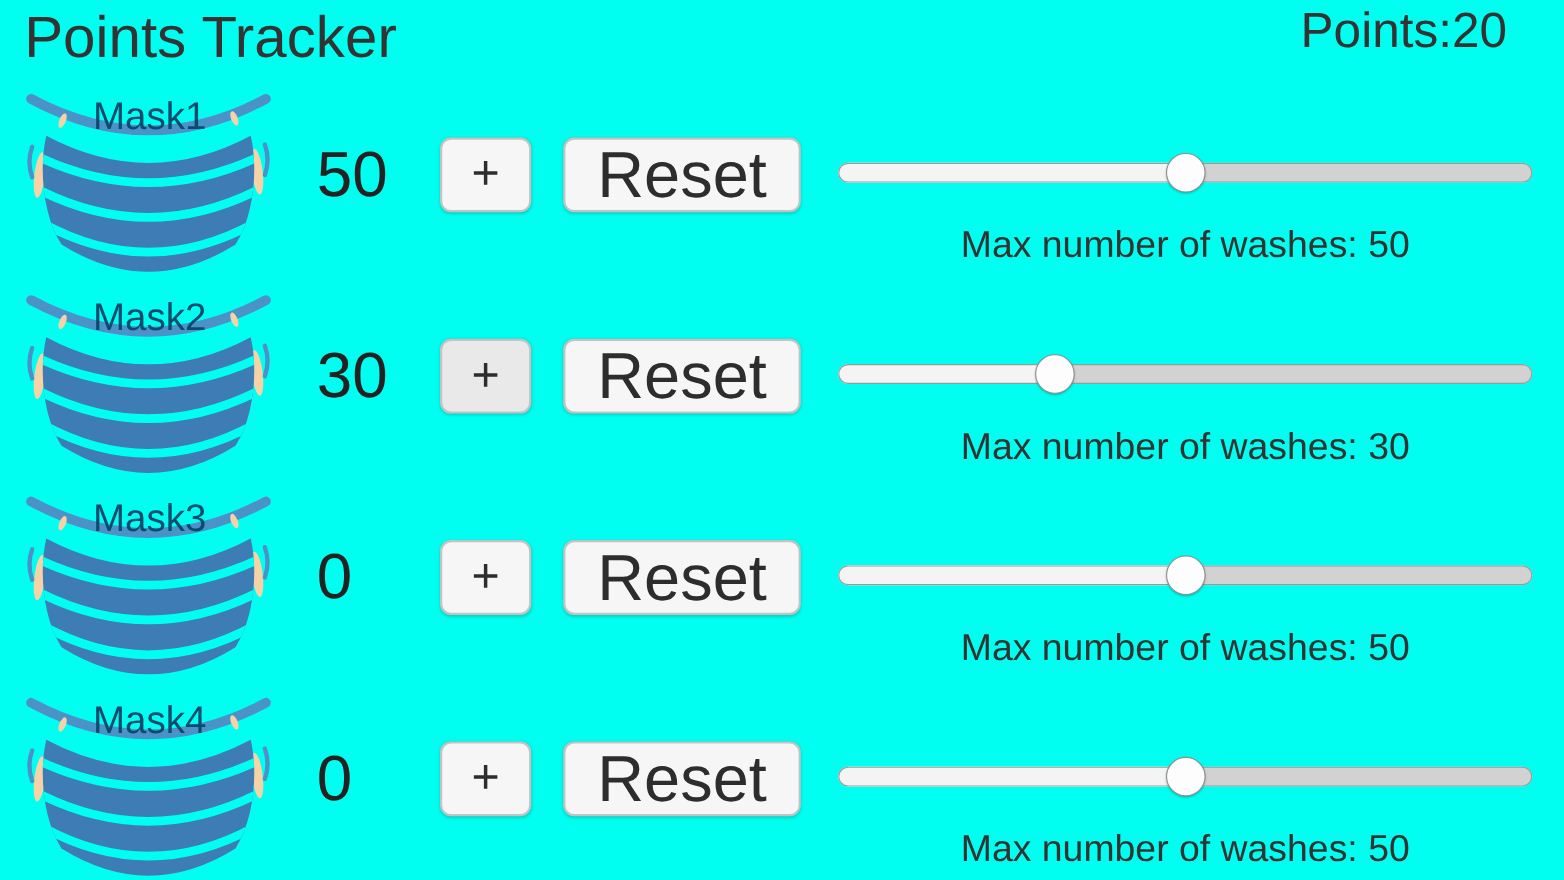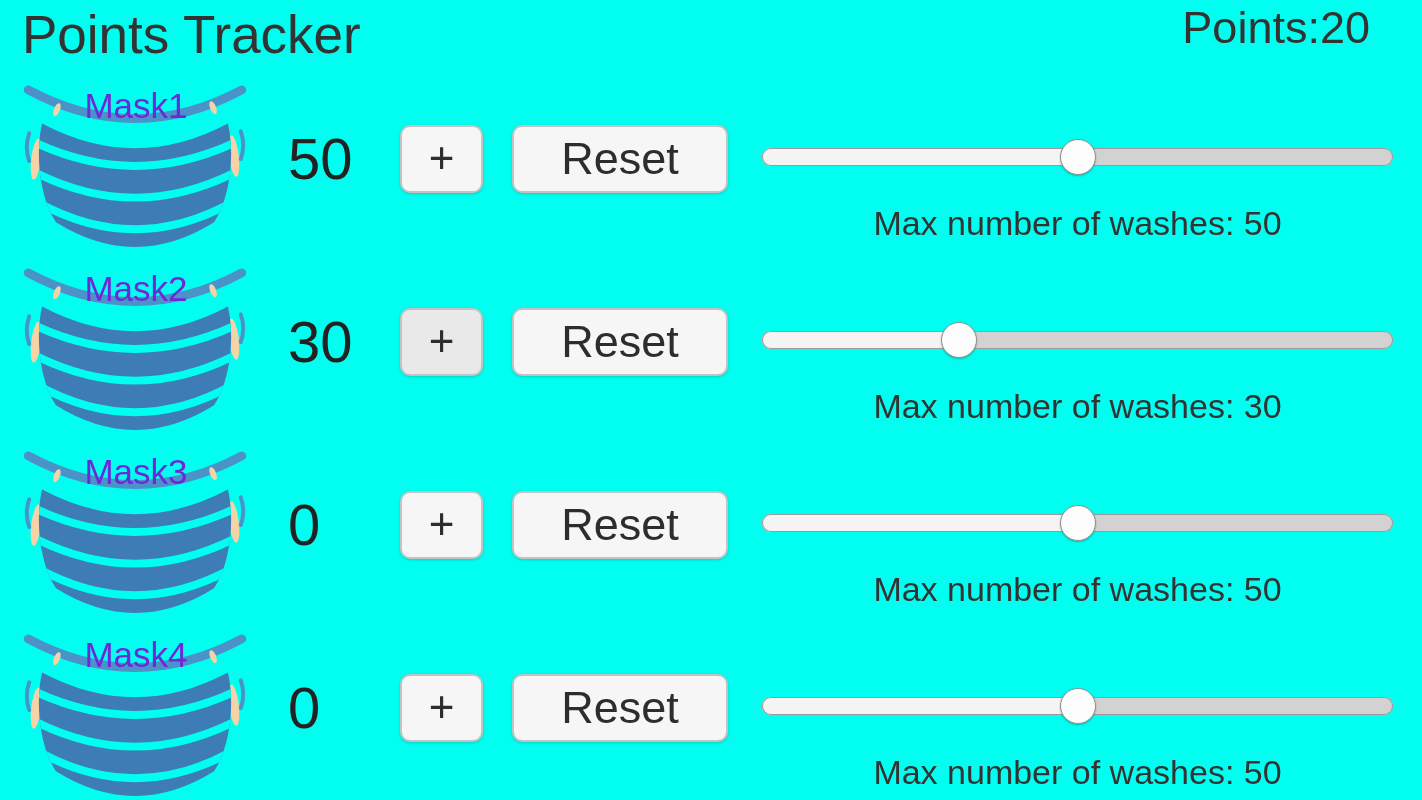--- a/index.html
+++ b/index.html
@@ -29,21 +29,21 @@
 
   
   .rows { position: absolute; top: 78px; left: 0; width: 100%; }
   .mask-row { position: relative; width: 1422px; height: 183px; }
 
   
   .mask-wrap { position: absolute; left: 14px; top: 0; width: 250px; height: 176px; }
   .mask-wrap svg { position: absolute; left: 6px; top: 2px; }
   .mask-label {
     position: absolute; top: 8px; left: 0; width: 244px;
-    text-align: center; font-size: 35px; color: #6d28d9; z-index: 2;
+    text-align: center; font-size: 35px; color: #0c4a6e; z-index: 2;
   }
 
   
   .count {
     position: absolute; left: 288px; top: 47px; width: 112px; height: 68px;
     line-height: 68px; font-size: 58px; color: #222;
   }
 
   
   .btn {
@@ -53,21 +53,21 @@
     border-radius: 10px;
     box-shadow: 0 1px 3px rgba(0,0,0,0.18);
     display: flex; align-items: center; justify-content: center;
     box-sizing: border-box;
     color: #2d2d2d;
     cursor: pointer;
     font-family: "Liberation Sans", sans-serif;
   }
   .btn.pressed { background: var(--button-bg-pressed, #e9e9e9); }
   .plus-btn { left: 400px; width: 83px; font-size: 44px; padding-bottom: 4px; }
-  .reset-btn { left: 512px; width: 216px; font-size: 45px; }
+  .reset-btn { left: 512px; width: 216px; font-size: 59px; }
 
   
   .slider-wrap { position: absolute; left: 762px; top: 0; width: 631px; height: 160px; }
   .slider-track {
     position: absolute; top: 70px; left: 0; width: 631px; height: 18px;
     background: var(--slider-track, #d2d2d2);
     border-radius: 9px;
     box-shadow: inset 0 0 0 1px var(--slider-border, #9a9a9a);
   }
   .slider-fill {

